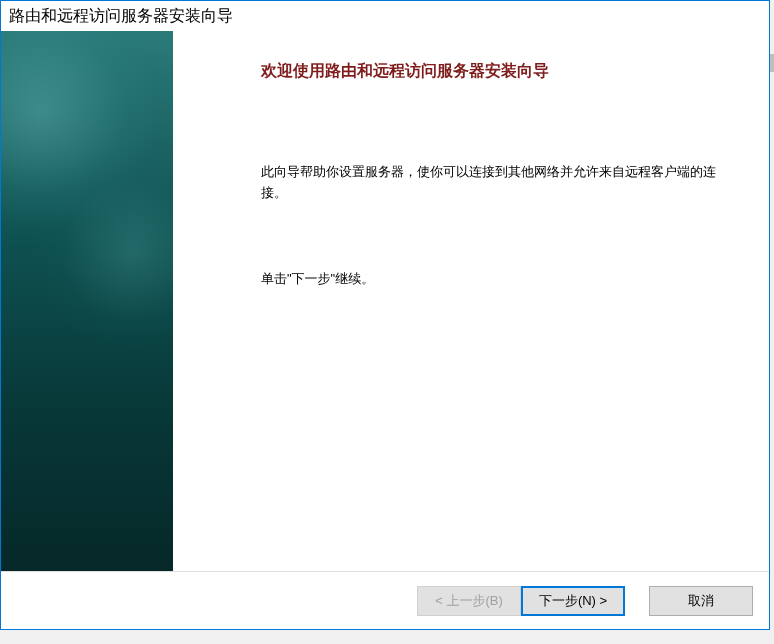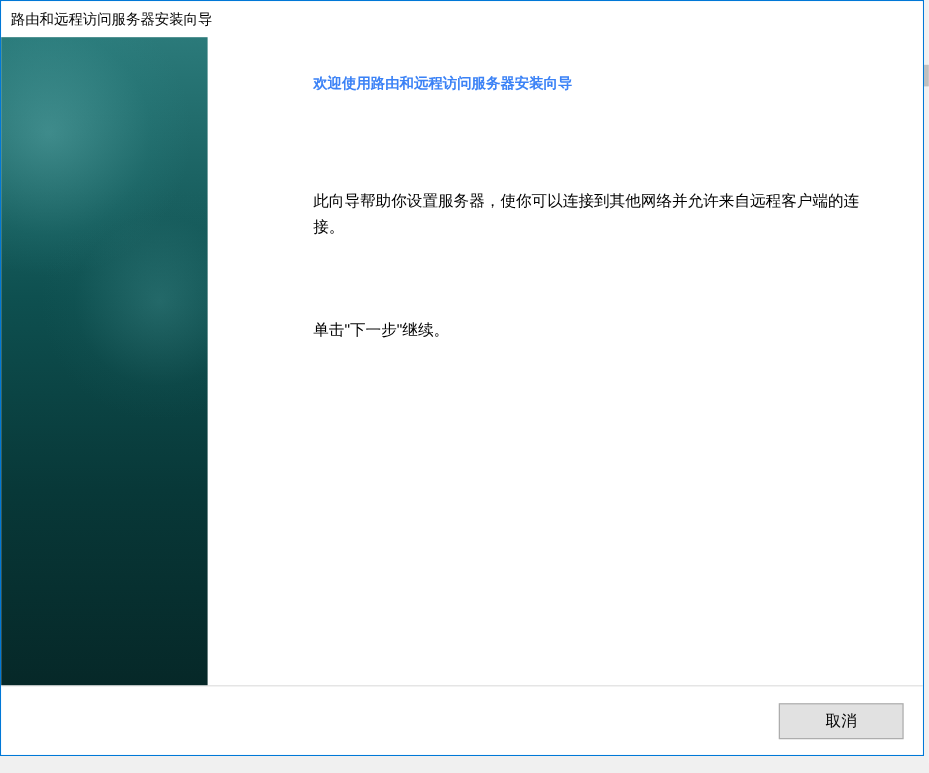--- a/index.html
+++ b/index.html
@@ -25,21 +25,21 @@
       border: 1px solid #0078d7;
     }
     .title-bar {
       height: 30px;
       display: flex;
       align-items: center;
       padding-left: 8px;
       background: #ffffff;
     }
     .title-text {
-      font-size: 12px;
+      font-size: 16px;
       color: #000000;
     }
     .content-area {
       height: 540px;
       display: flex;
       background: #ffffff;
     }
     .side-banner {
       width: 172px;
       height: 100%;
@@ -65,23 +65,23 @@
       width: 200px;
       height: 200px;
       border-radius: 50%;
       background: radial-gradient(circle, rgba(100, 180, 180, 0.25) 0%, rgba(30, 100, 100, 0.1) 50%, transparent 70%);
     }
     .main-content {
       flex: 1;
       padding: 30px 40px 20px 88px;
     }
     .wizard-heading {
-      font-size: 12px;
+      font-size: 16px;
       font-weight: bold;
-      color: #3b82f6;
+      color: #7f1d1d;
       margin-bottom: 80px;
     }
     .wizard-description {
       font-size: 13px;
       color: #000000;
       line-height: 1.6;
       margin-bottom: 66px;
     }
     .wizard-instruction {
       font-size: 13px;
@@ -146,16 +146,20 @@
   </div>
   <div class="content-area">
     <div class="side-banner"></div>
     <div class="main-content">
       <div class="wizard-heading">欢迎使用路由和远程访问服务器安装向导</div>
       <div class="wizard-description">此向导帮助你设置服务器，使你可以连接到其他网络并允许来自远程客户端的连接。</div>
       <div class="wizard-instruction">单击"下一步"继续。</div>
     </div>
   </div>
   <div class="button-bar">
+    <div class="back-next-group">
+      <button class="wizard-button" disabled="">&lt; 上一步(B)</button>
+      <button class="wizard-button default">下一步(N) &gt;</button>
+    </div>
     <button class="wizard-button cancel-button">取消</button>
   </div>
 </div>
 <div class="page-shadow-right"></div>
 
 </body></html>

